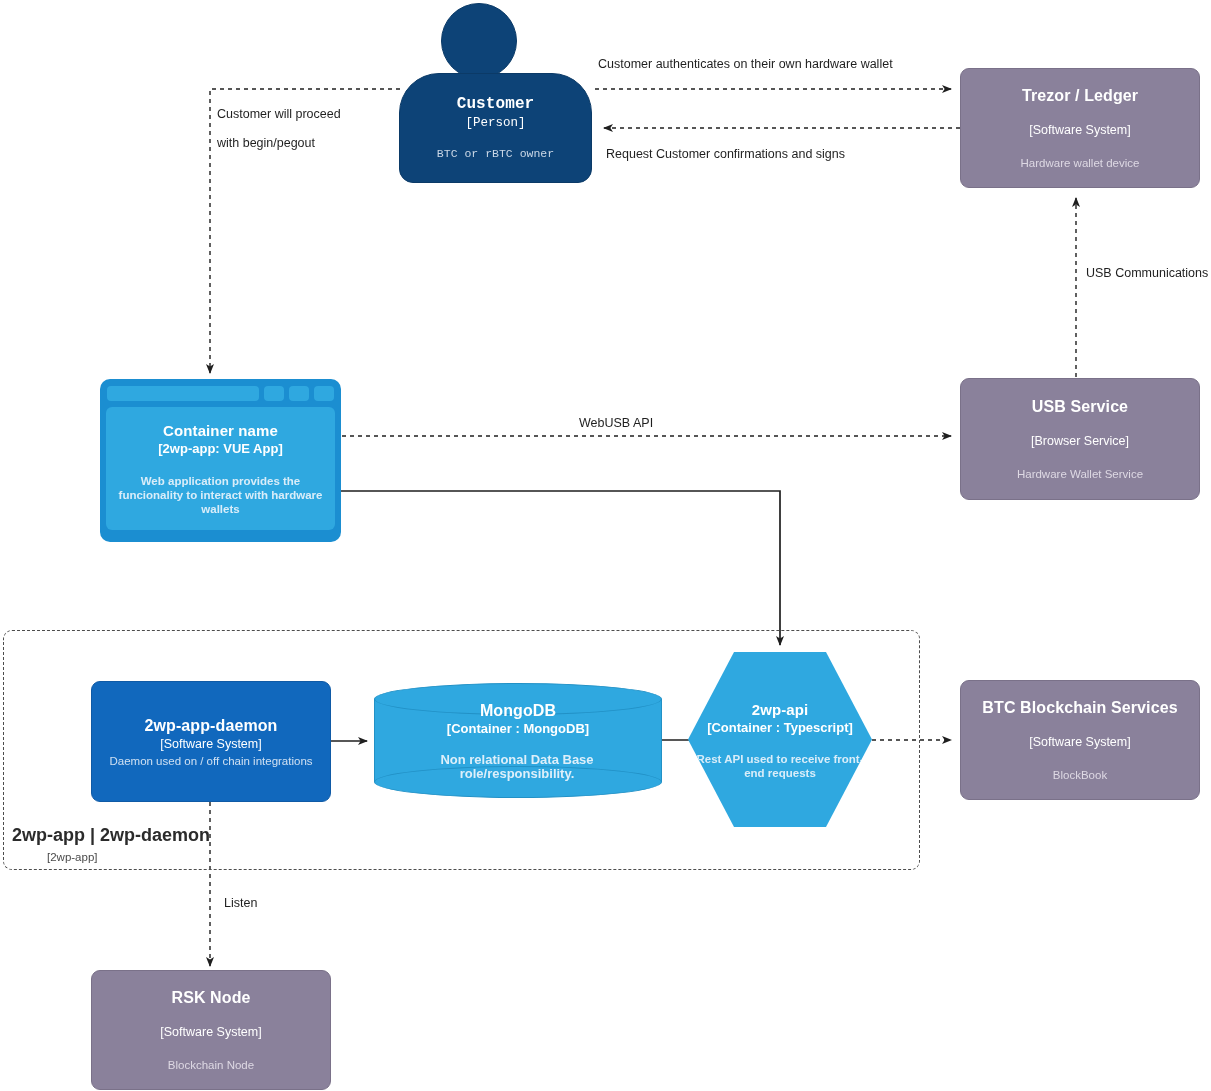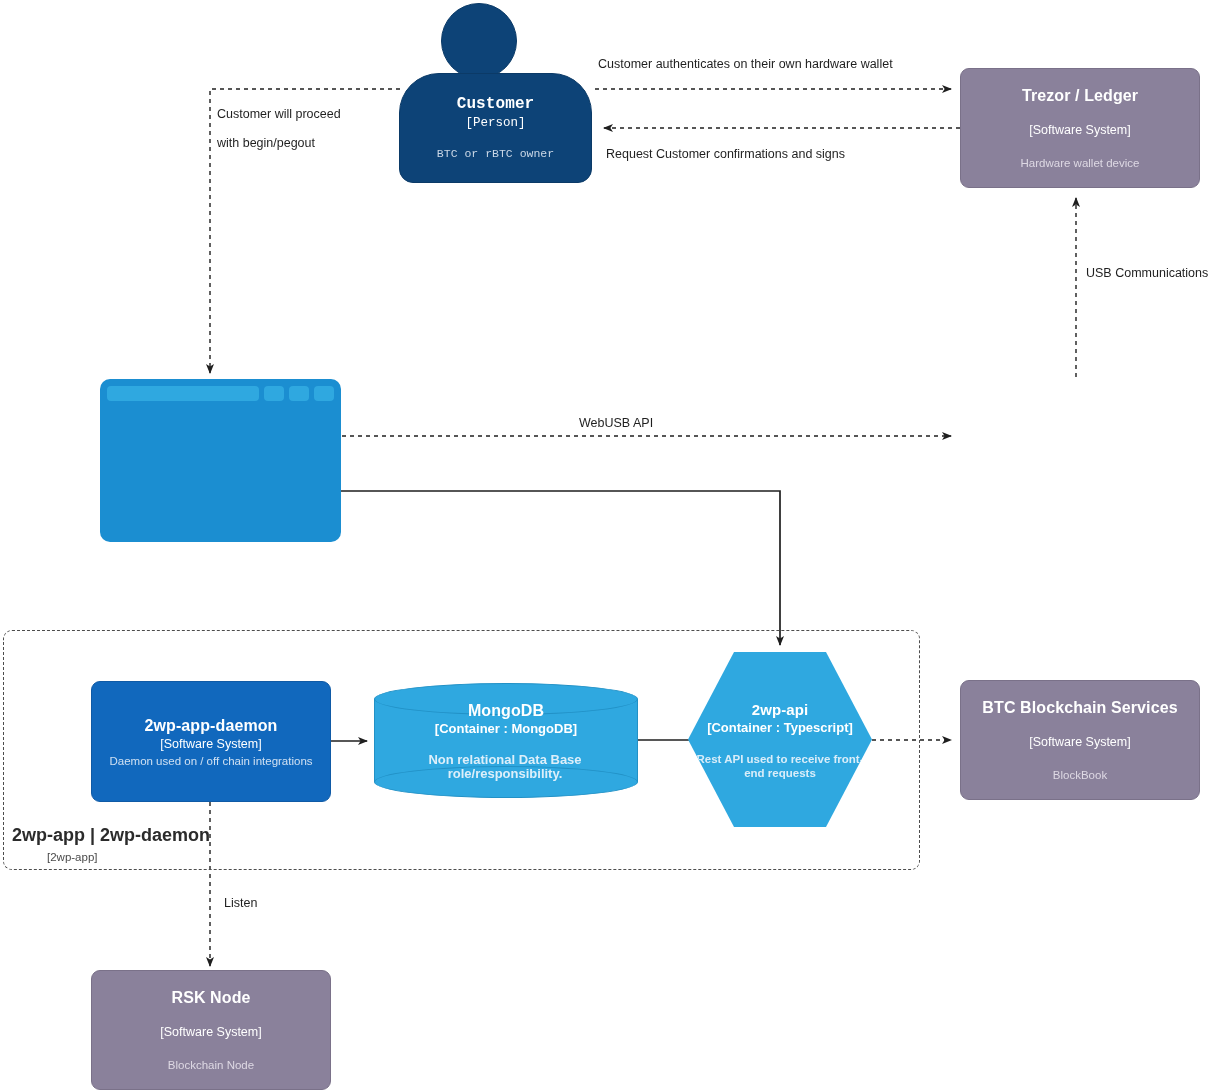--- a/index.html
+++ b/index.html
@@ -298,37 +298,47 @@
       <div class="n-desc">BTC or rBTC owner</div>
     </div>
   </div>
 
   <div class="node sys-box" style="left:960px; top:68px; width:240px; height:120px;">
     <div class="n-title">Trezor / Ledger</div>
     <div class="n-type">[Software System]</div>
     <div class="n-desc">Hardware wallet device</div>
   </div>
 
+  <div class="node sys-box" style="left:960px; top:378px; width:240px; height:122px;">
+    <div class="n-title">USB Service</div>
+    <div class="n-type">[Browser Service]</div>
+    <div class="n-desc">Hardware Wallet Service</div>
+  </div>
 
   <div class="browser" style="left:100px; top:379px; width:241px; height:163px;">
     <div class="browser-bar">
       <div class="browser-url"></div>
       <div class="browser-dot"></div>
       <div class="browser-dot"></div>
       <div class="browser-dot"></div>
     </div>
+    <div class="browser-body">
+      <div class="n-title">Container name</div>
+      <div class="n-type">[2wp-app: VUE App]</div>
+      <div class="n-desc">Web application provides the funcionality to interact with hardware wallets</div>
+    </div>
   </div>
 
   <div class="node soft-box" style="left:91px; top:681px; width:240px; height:121px;">
     <div class="n-title">2wp-app-daemon</div>
     <div class="n-type">[Software System]</div>
     <div class="n-desc">Daemon used on / off chain integrations</div>
   </div>
 
-  <div class="cylinder" style="left:374px; top:683px; width:264px; height:115px;">
+  <div class="cylinder" style="left:374px; top:683px; width:288px; height:115px;">
     <div class="cyl-body"></div>
     <div class="cyl-bottom"></div>
     <div class="cyl-top"></div>
     <div class="cyl-text">
       <div class="n-title">MongoDB</div>
       <div class="n-type">[Container : MongoDB]</div>
       <div class="n-desc">Non relational Data Base role/responsibility.</div>
     </div>
   </div>
 

